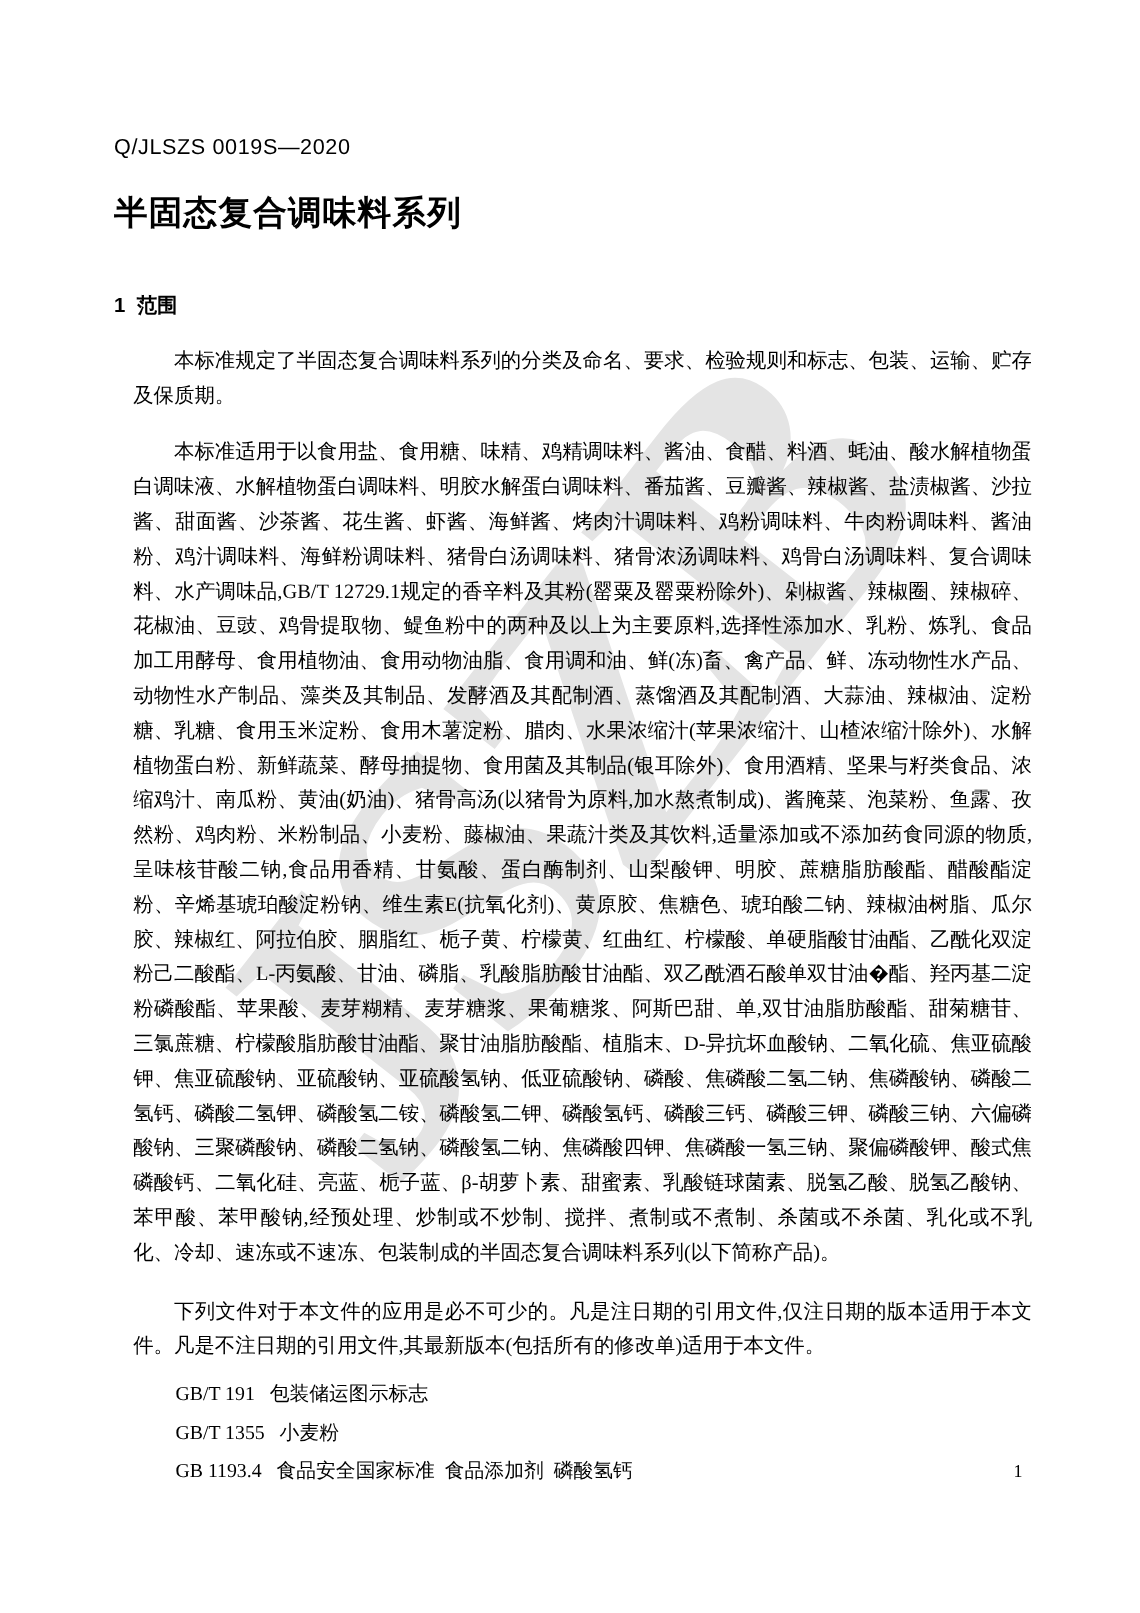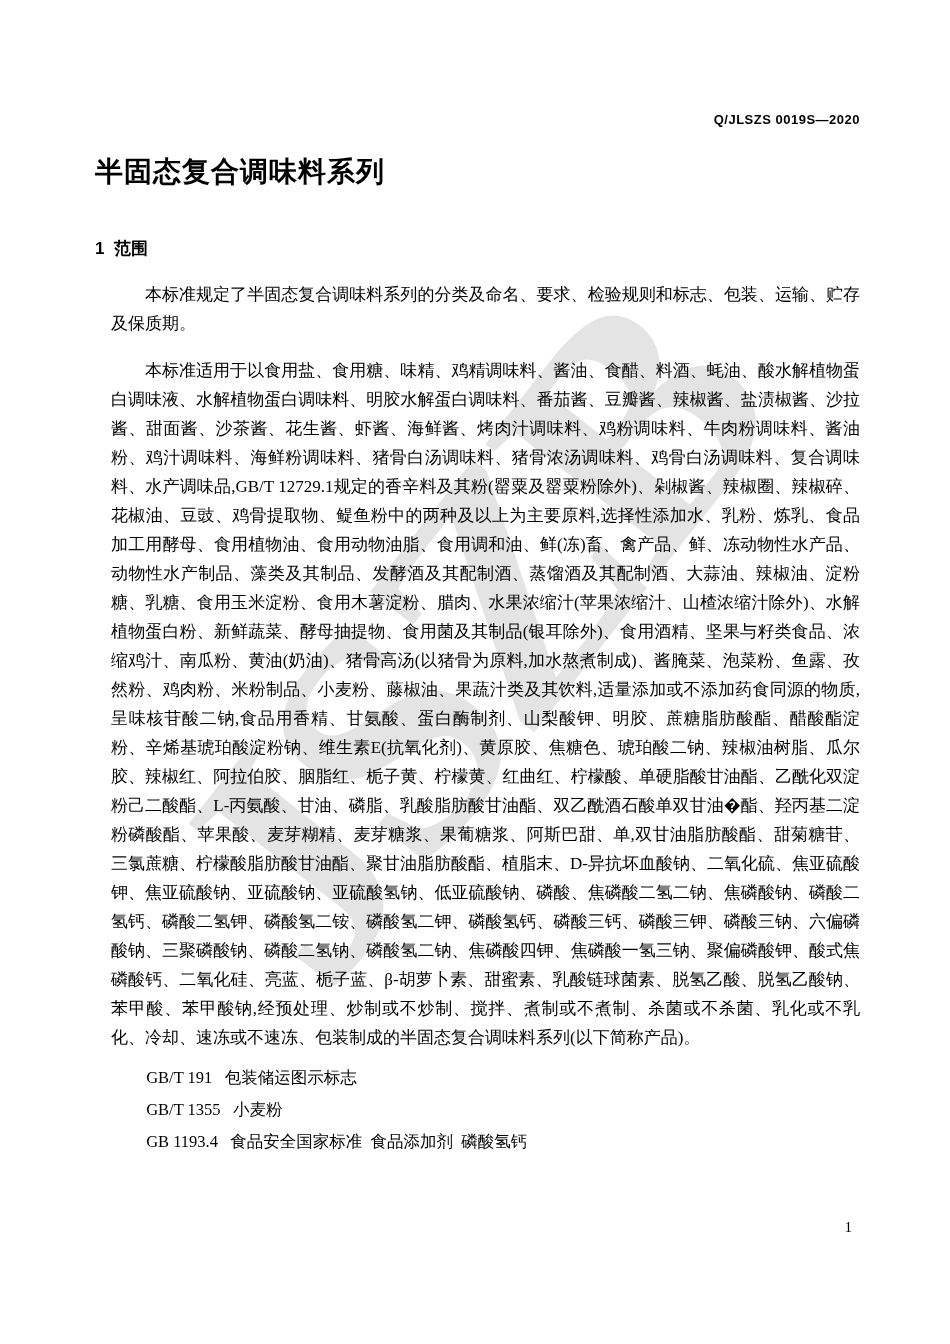--- a/index.html
+++ b/index.html
@@ -27,24 +27,24 @@
     white-space: nowrap;
     z-index: 0;
     user-select: none;
   }
   .content {
     position: relative;
     z-index: 1;
     padding: 112px 90px 0 95px;
   }
   .doc-number {
-    text-align: right;
+    text-align: left;
     font-family: "Liberation Sans", sans-serif;
-    font-weight: bold;
-    font-size: 13px;
+    font-weight: normal;
+    font-size: 18px;
     letter-spacing: 0.5px;
   }
   .doc-title {
     text-align: left;
     font-family: "Liberation Sans", sans-serif;
     font-weight: bold;
     font-size: 28px;
     margin-top: 26px;
     letter-spacing: 1px;
   }
@@ -94,20 +94,21 @@
 
     <h1 class="doc-title">半固态复合调味料系列</h1>
 
     <h2 class="section-heading">1  范围</h2>
 
     <p class="para">本标准规定了半固态复合调味料系列的分类及命名、要求、检验规则和标志、包装、运输、贮存及保质期。</p>
 
     <p class="para tight">本标准适用于以食用盐、食用糖、味精、鸡精调味料、酱油、食醋、料酒、蚝油、酸水解植物蛋白调味液、水解植物蛋白调味料、明胶水解蛋白调味料、番茄酱、豆瓣酱、辣椒酱、盐渍椒酱、沙拉酱、甜面酱、沙茶酱、花生酱、虾酱、海鲜酱、烤肉汁调味料、鸡粉调味料、牛肉粉调味料、酱油粉、鸡汁调味料、海鲜粉调味料、猪骨白汤调味料、猪骨浓汤调味料、鸡骨白汤调味料、复合调味料、水产调味品,GB/T 12729.1规定的香辛料及其粉(罂粟及罂粟粉除外)、剁椒酱、辣椒圈、辣椒碎、花椒油、豆豉、鸡骨提取物、鳀鱼粉中的两种及以上为主要原料,选择性添加水、乳粉、炼乳、食品加工用酵母、食用植物油、食用动物油脂、食用调和油、鲜(冻)畜、禽产品、鲜、冻动物性水产品、动物性水产制品、藻类及其制品、发酵酒及其配制酒、蒸馏酒及其配制酒、大蒜油、辣椒油、淀粉糖、乳糖、食用玉米淀粉、食用木薯淀粉、腊肉、水果浓缩汁(苹果浓缩汁、山楂浓缩汁除外)、水解植物蛋白粉、新鲜蔬菜、酵母抽提物、食用菌及其制品(银耳除外)、食用酒精、坚果与籽类食品、浓缩鸡汁、南瓜粉、黄油(奶油)、猪骨高汤(以猪骨为原料,加水熬煮制成)、酱腌菜、泡菜粉、鱼露、孜然粉、鸡肉粉、米粉制品、小麦粉、藤椒油、果蔬汁类及其饮料,适量添加或不添加药食同源的物质,呈味核苷酸二钠,食品用香精、甘氨酸、蛋白酶制剂、山梨酸钾、明胶、蔗糖脂肪酸酯、醋酸酯淀粉、辛烯基琥珀酸淀粉钠、维生素E(抗氧化剂)、黄原胶、焦糖色、琥珀酸二钠、辣椒油树脂、瓜尔胶、辣椒红、阿拉伯胶、胭脂红、栀子黄、柠檬黄、红曲红、柠檬酸、单硬脂酸甘油酯、乙酰化双淀粉己二酸酯、L-丙氨酸、甘油、磷脂、乳酸脂肪酸甘油酯、双乙酰酒石酸单双甘油�酯、羟丙基二淀粉磷酸酯、苹果酸、麦芽糊精、麦芽糖浆、果葡糖浆、阿斯巴甜、单,双甘油脂肪酸酯、甜菊糖苷、三氯蔗糖、柠檬酸脂肪酸甘油酯、聚甘油脂肪酸酯、植脂末、D-异抗坏血酸钠、二氧化硫、焦亚硫酸钾、焦亚硫酸钠、亚硫酸钠、亚硫酸氢钠、低亚硫酸钠、磷酸、焦磷酸二氢二钠、焦磷酸钠、磷酸二氢钙、磷酸二氢钾、磷酸氢二铵、磷酸氢二钾、磷酸氢钙、磷酸三钙、磷酸三钾、磷酸三钠、六偏磷酸钠、三聚磷酸钠、磷酸二氢钠、磷酸氢二钠、焦磷酸四钾、焦磷酸一氢三钠、聚偏磷酸钾、酸式焦磷酸钙、二氧化硅、亮蓝、栀子蓝、β-胡萝卜素、甜蜜素、乳酸链球菌素、脱氢乙酸、脱氢乙酸钠、苯甲酸、苯甲酸钠,经预处理、炒制或不炒制、搅拌、煮制或不煮制、杀菌或不杀菌、乳化或不乳化、冷却、速冻或不速冻、包装制成的半固态复合调味料系列(以下简称产品)。</p>
 
 
+    <p class="para">下列文件对于本文件的应用是必不可少的。凡是注日期的引用文件,仅注日期的版本适用于本文件。凡是不注日期的引用文件,其最新版本(包括所有的修改单)适用于本文件。</p>
 
     <div class="ref-list">
       <div class="ref-item">GB/T 191   包装储运图示标志</div>
       <div class="ref-item">GB/T 1355   小麦粉</div>
       <div class="ref-item">GB 1193.4   食品安全国家标准  食品添加剂  磷酸氢钙</div>
     </div>
 
   </div>
 
   <div class="page-number">1</div>

